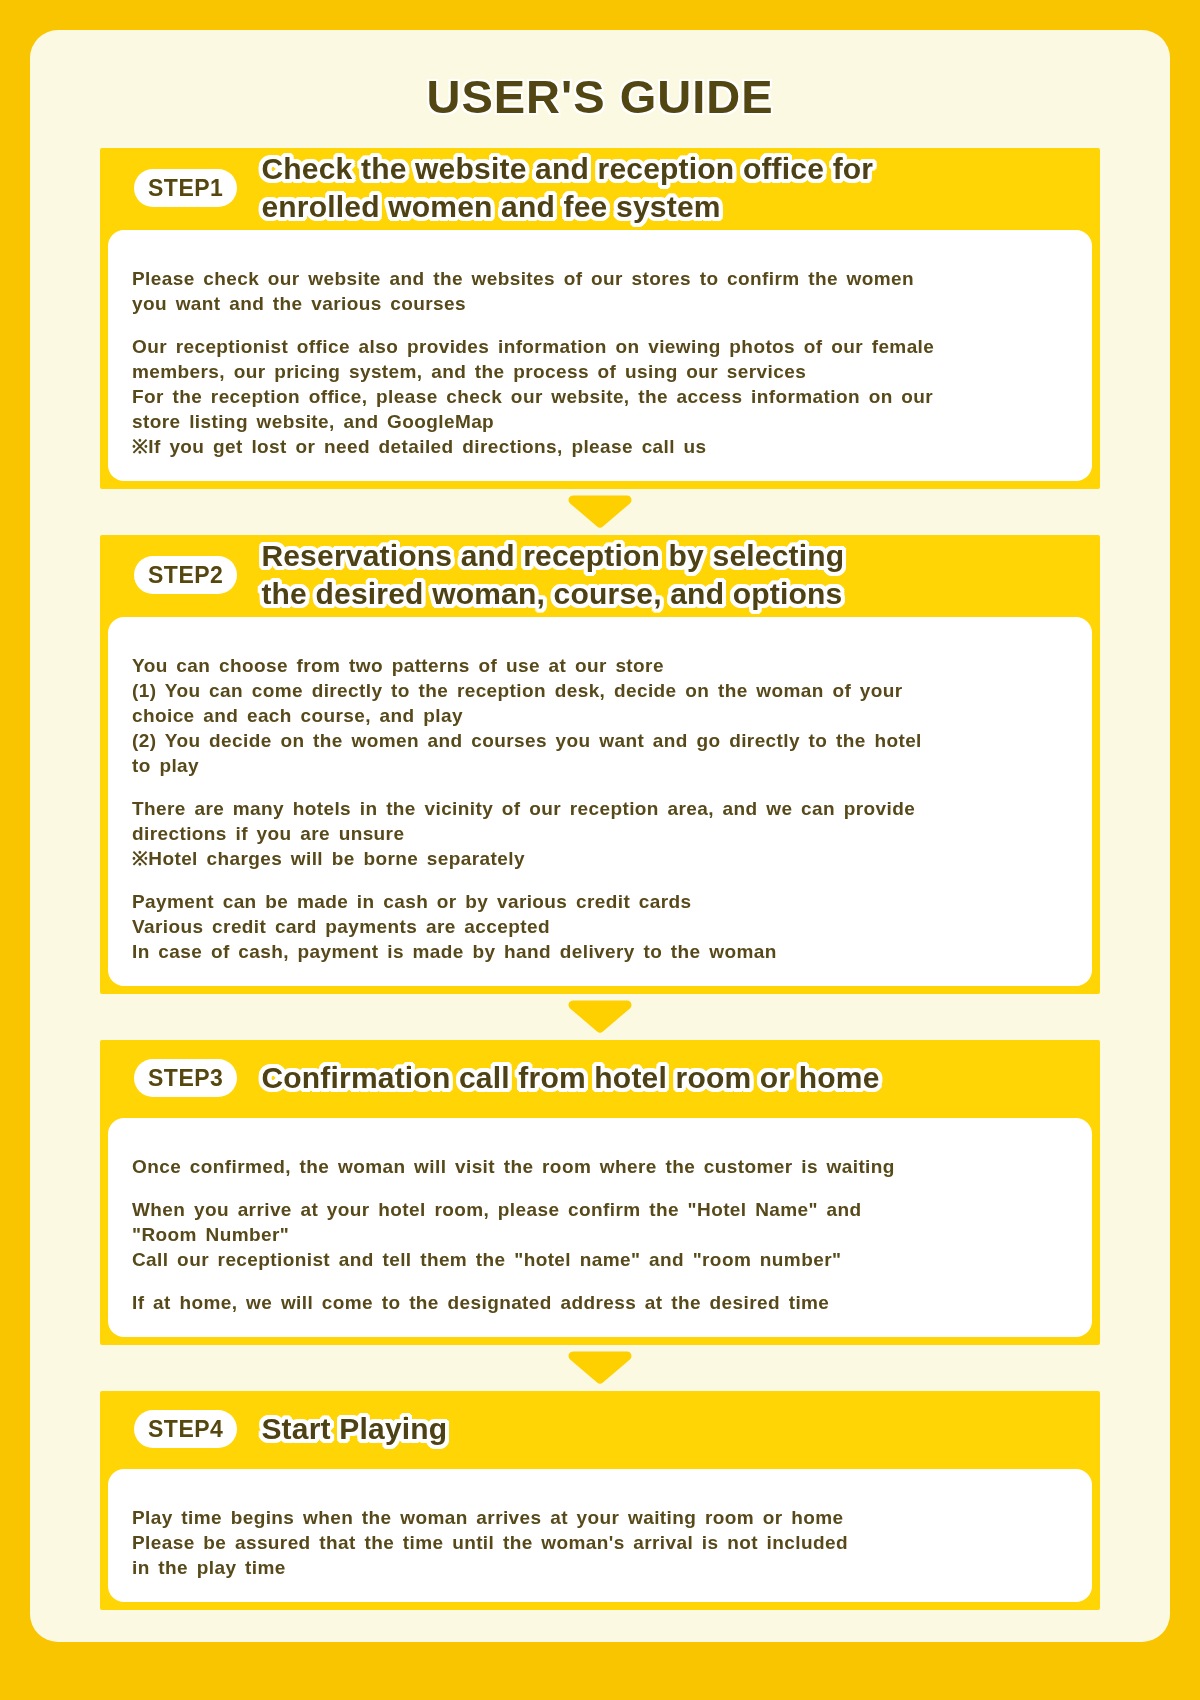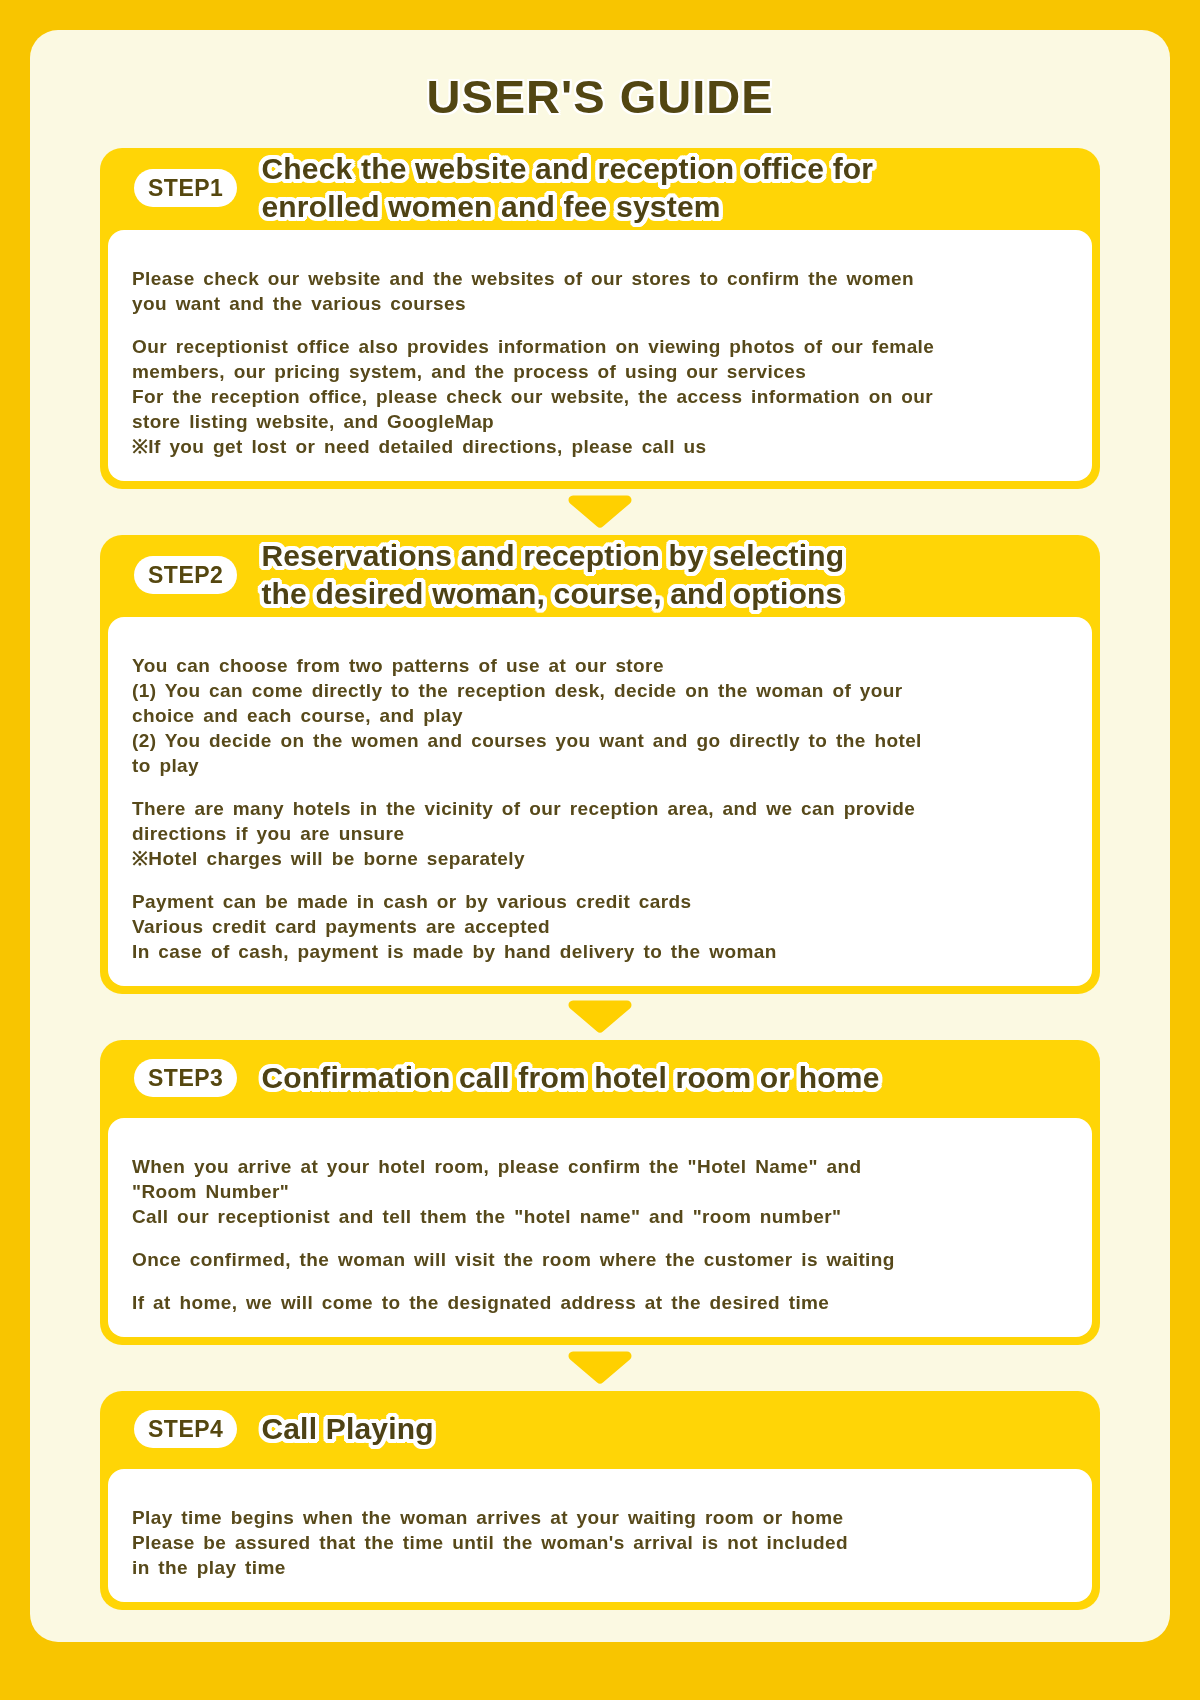--- a/index.html
+++ b/index.html
@@ -34,21 +34,21 @@
     font-weight: bold;
     color: var(--title-text);
     letter-spacing: 1px;
     margin: 20px 0 24px;
     text-shadow:
       2px 0 0 #fff, -2px 0 0 #fff, 0 2px 0 #fff, 0 -2px 0 #fff,
       2px 2px 0 #fff, -2px 2px 0 #fff, 2px -2px 0 #fff, -2px -2px 0 #fff;
   }
   .step {
     background: var(--step-bg);
-    border-radius: 22px;
+    border-radius: 2px;
     padding: 0 8px 8px;
   }
   .step-header {
     display: flex;
     align-items: center;
     gap: 24px;
     min-height: 78px;
     padding: 2px 10px 4px 26px;
   }
   .badge {
@@ -160,38 +160,38 @@
       <polygon points="9,6 63,6 36,29" fill="currentColor" stroke="currentColor" stroke-width="9" stroke-linejoin="round"></polygon>
     </svg>
   </div>
 
   <section class="step">
     <div class="step-header">
       <span class="badge">STEP3</span>
       <h2 class="step-title">Confirmation call from hotel room or home</h2>
     </div>
     <div class="step-body">
+      <p>Once confirmed, the woman will visit the room where the customer is waiting</p>
       <p>When you arrive at your hotel room, please confirm the "Hotel Name" and
 "Room Number"
 Call our receptionist and tell them the "hotel name" and "room number"</p>
-      <p>Once confirmed, the woman will visit the room where the customer is waiting</p>
       <p>If at home, we will come to the designated address at the desired time</p>
     </div>
   </section>
 
   <div class="arrow-wrap">
     <svg width="72" height="34" viewBox="0 0 72 34" aria-hidden="true">
       <polygon points="9,6 63,6 36,29" fill="currentColor" stroke="currentColor" stroke-width="9" stroke-linejoin="round"></polygon>
     </svg>
   </div>
 
   <section class="step">
     <div class="step-header">
       <span class="badge">STEP4</span>
-      <h2 class="step-title">Call Playing</h2>
+      <h2 class="step-title">Start Playing</h2>
     </div>
     <div class="step-body">
       <p>Play time begins when the woman arrives at your waiting room or home
 Please be assured that the time until the woman's arrival is not included
 in the play time</p>
     </div>
   </section>
 
 </div>
 

